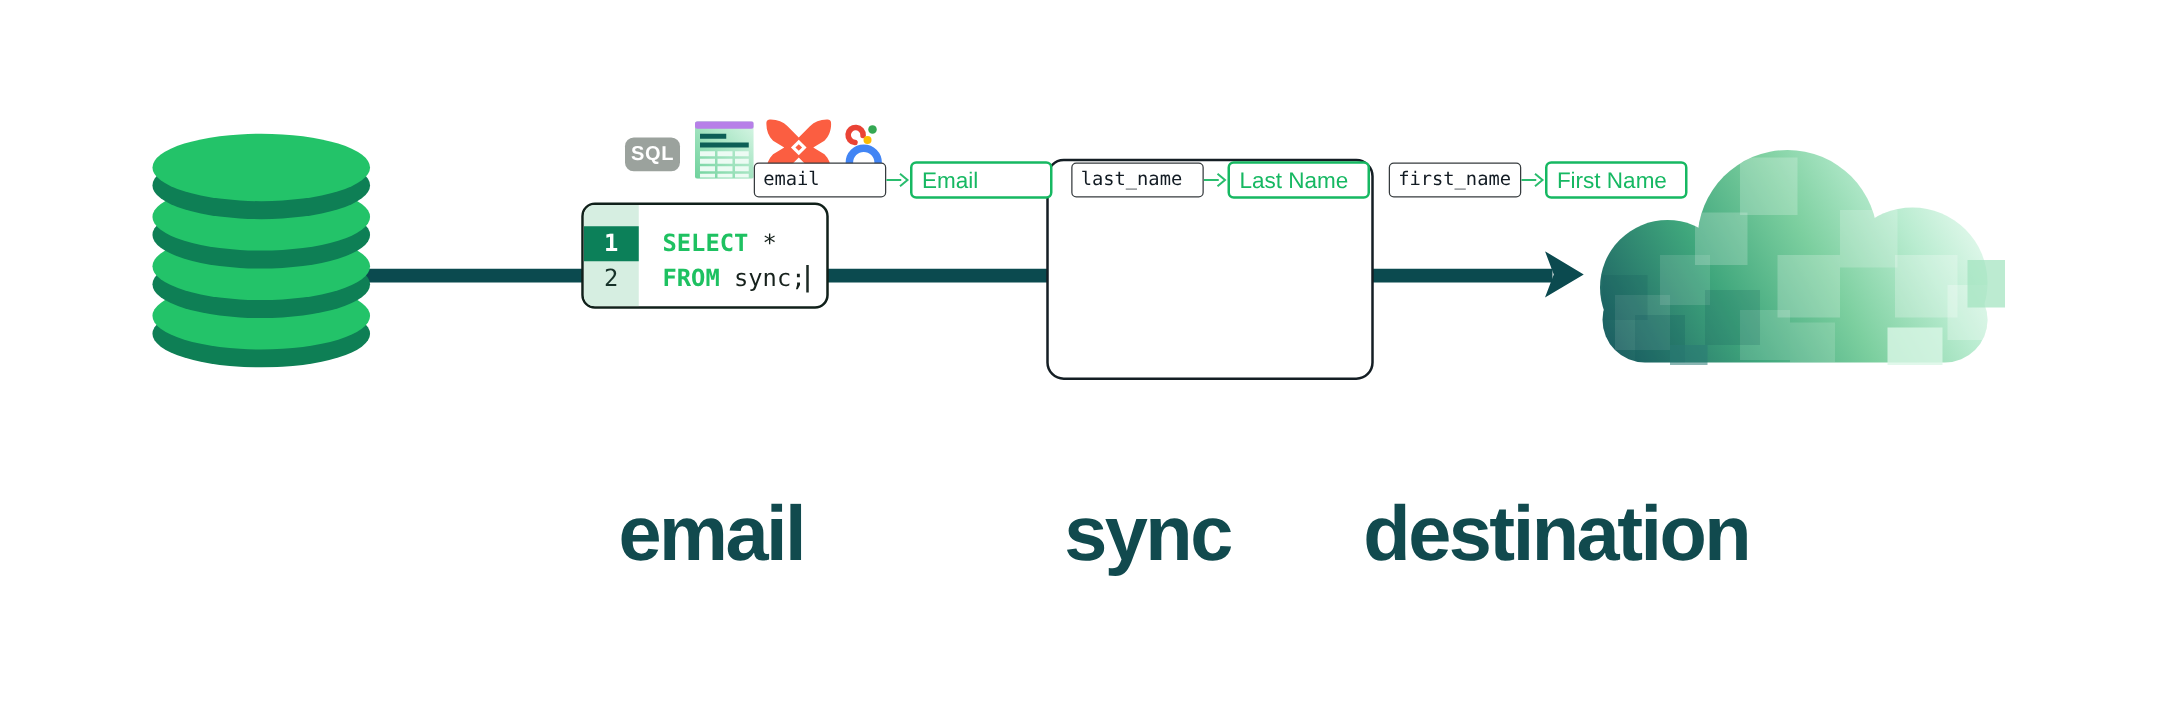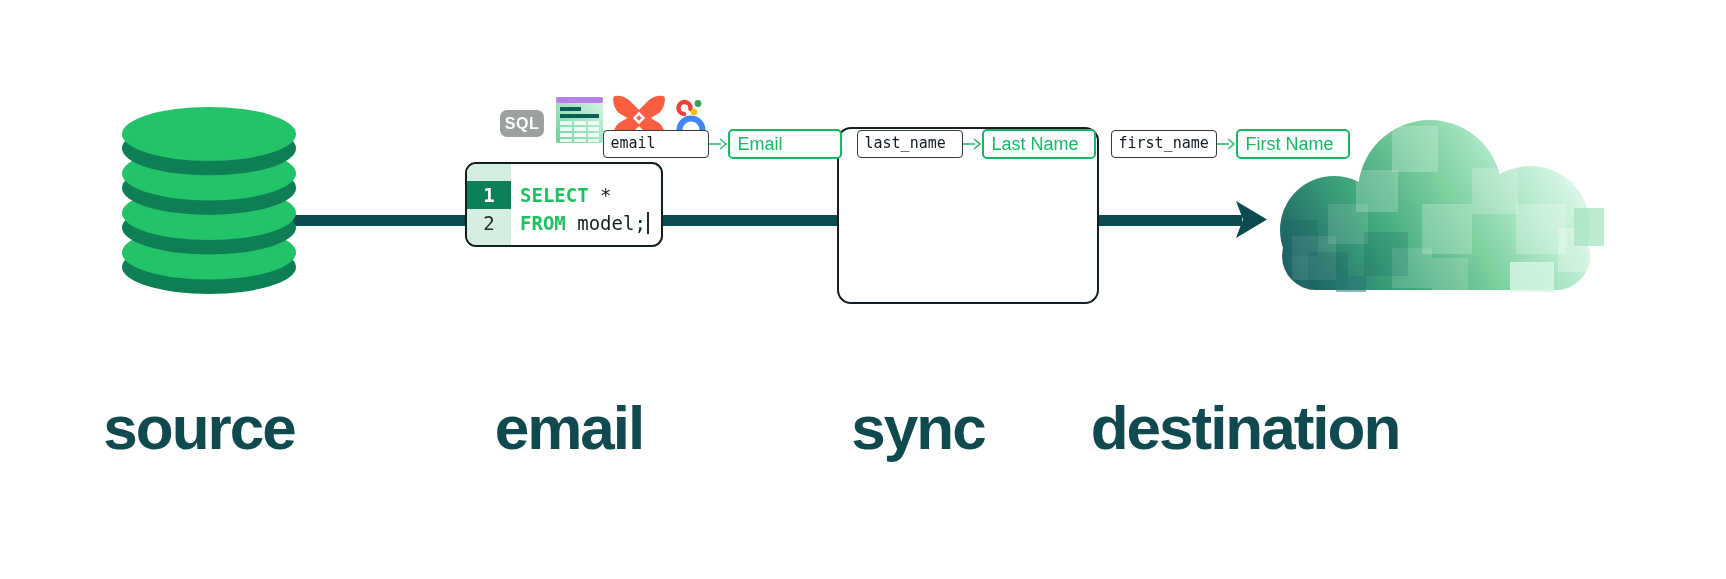--- a/index.html
+++ b/index.html
@@ -32,21 +32,21 @@
   
   .code-block{position:absolute;left:465px;top:162px;width:198px;height:85px;z-index:2;
               background:#fff;border:2px solid #10201a;border-radius:11px;overflow:hidden;
               box-sizing:border-box;padding-top:17px;}
   .code-block::before{content:"";position:absolute;left:0;top:0;bottom:0;width:44px;
               background:var(--gutter_mint);}
   .code-row{position:relative;display:flex;height:28px;align-items:center;}
   .gutter-cell{width:44px;flex:0 0 44px;text-align:center;font-family:"DejaVu Sans Mono",monospace;
               font-size:19px;color:#173229;height:28px;line-height:28px;}
   .gutter-cell.hl{background:var(--gutter_highlight);color:#fff;font-weight:bold;}
-  .code-text{padding-left:9px;font-family:"DejaVu Sans Mono",monospace;font-size:19px;
+  .code-text{padding-left:19px;font-family:"DejaVu Sans Mono",monospace;font-size:19px;
               color:#16211c;display:flex;align-items:center;}
   .code-text span{white-space:pre;}
   .code-text .kw{color:var(--code_green);font-weight:bold;}
   .cursor{display:inline-block;width:2px;height:22px;background:#1c2a24;margin-left:1px;}
 
   
   .sync-panel{position:absolute;left:837px;top:127px;width:262px;height:177px;z-index:2;
               background:#fff;border:2px solid #141e24;border-radius:14px;box-sizing:border-box;
               display:flex;flex-direction:row;justify-content:center;gap:15px;padding-left:16px;}
   .map-row{display:flex;align-items:center;height:30px;}
@@ -137,21 +137,21 @@
       <div class="gutter-cell hl">1</div>
       <div class="code-text">
         <span class="kw">SELECT</span>
           <span> *</span>
       </div>
     </div>
     <div class="code-row">
       <div class="gutter-cell">2</div>
       <div class="code-text">
         <span class="kw">FROM</span>
-          <span> model;</span>
+          <span> sync;</span>
           <span class="cursor"></span>
       </div>
     </div>
   </div>
 
   <div class="sync-panel">
     <div class="map-row">
       <div class="src-field">email</div>
       <svg class="map-arrow" width="19" height="14" viewBox="0 0 19 14">
         <path d="M0 7 H12" stroke="#2abd6e" stroke-width="1.6" fill="none"></path>
@@ -216,18 +216,17 @@
         <rect x="36" y="140" width="40" height="40" opacity="0.22"></rect>
         <rect x="92" y="120" width="44" height="44" opacity="0.18"></rect>
         <rect x="10" y="108" width="36" height="36" opacity="0.18"></rect>
       </g>
     </g>
     <rect x="302" y="96" width="30" height="38" fill="#9fe3bd" opacity="0.7"></rect>
     <rect x="64" y="164" width="30" height="16" fill="#2a7a74" opacity="0.55"></rect>
     <rect x="238" y="150" width="44" height="30" fill="#d9f6e6" opacity="0.8"></rect>
   </svg>
 
-  <div class="stage-label lbl-source">source</div>
   <div class="stage-label lbl-model">email</div>
   <div class="stage-label lbl-destination">destination</div>
   <div class="stage-label lbl-sync">sync</div>
 
 </div>
 
 </body></html>

